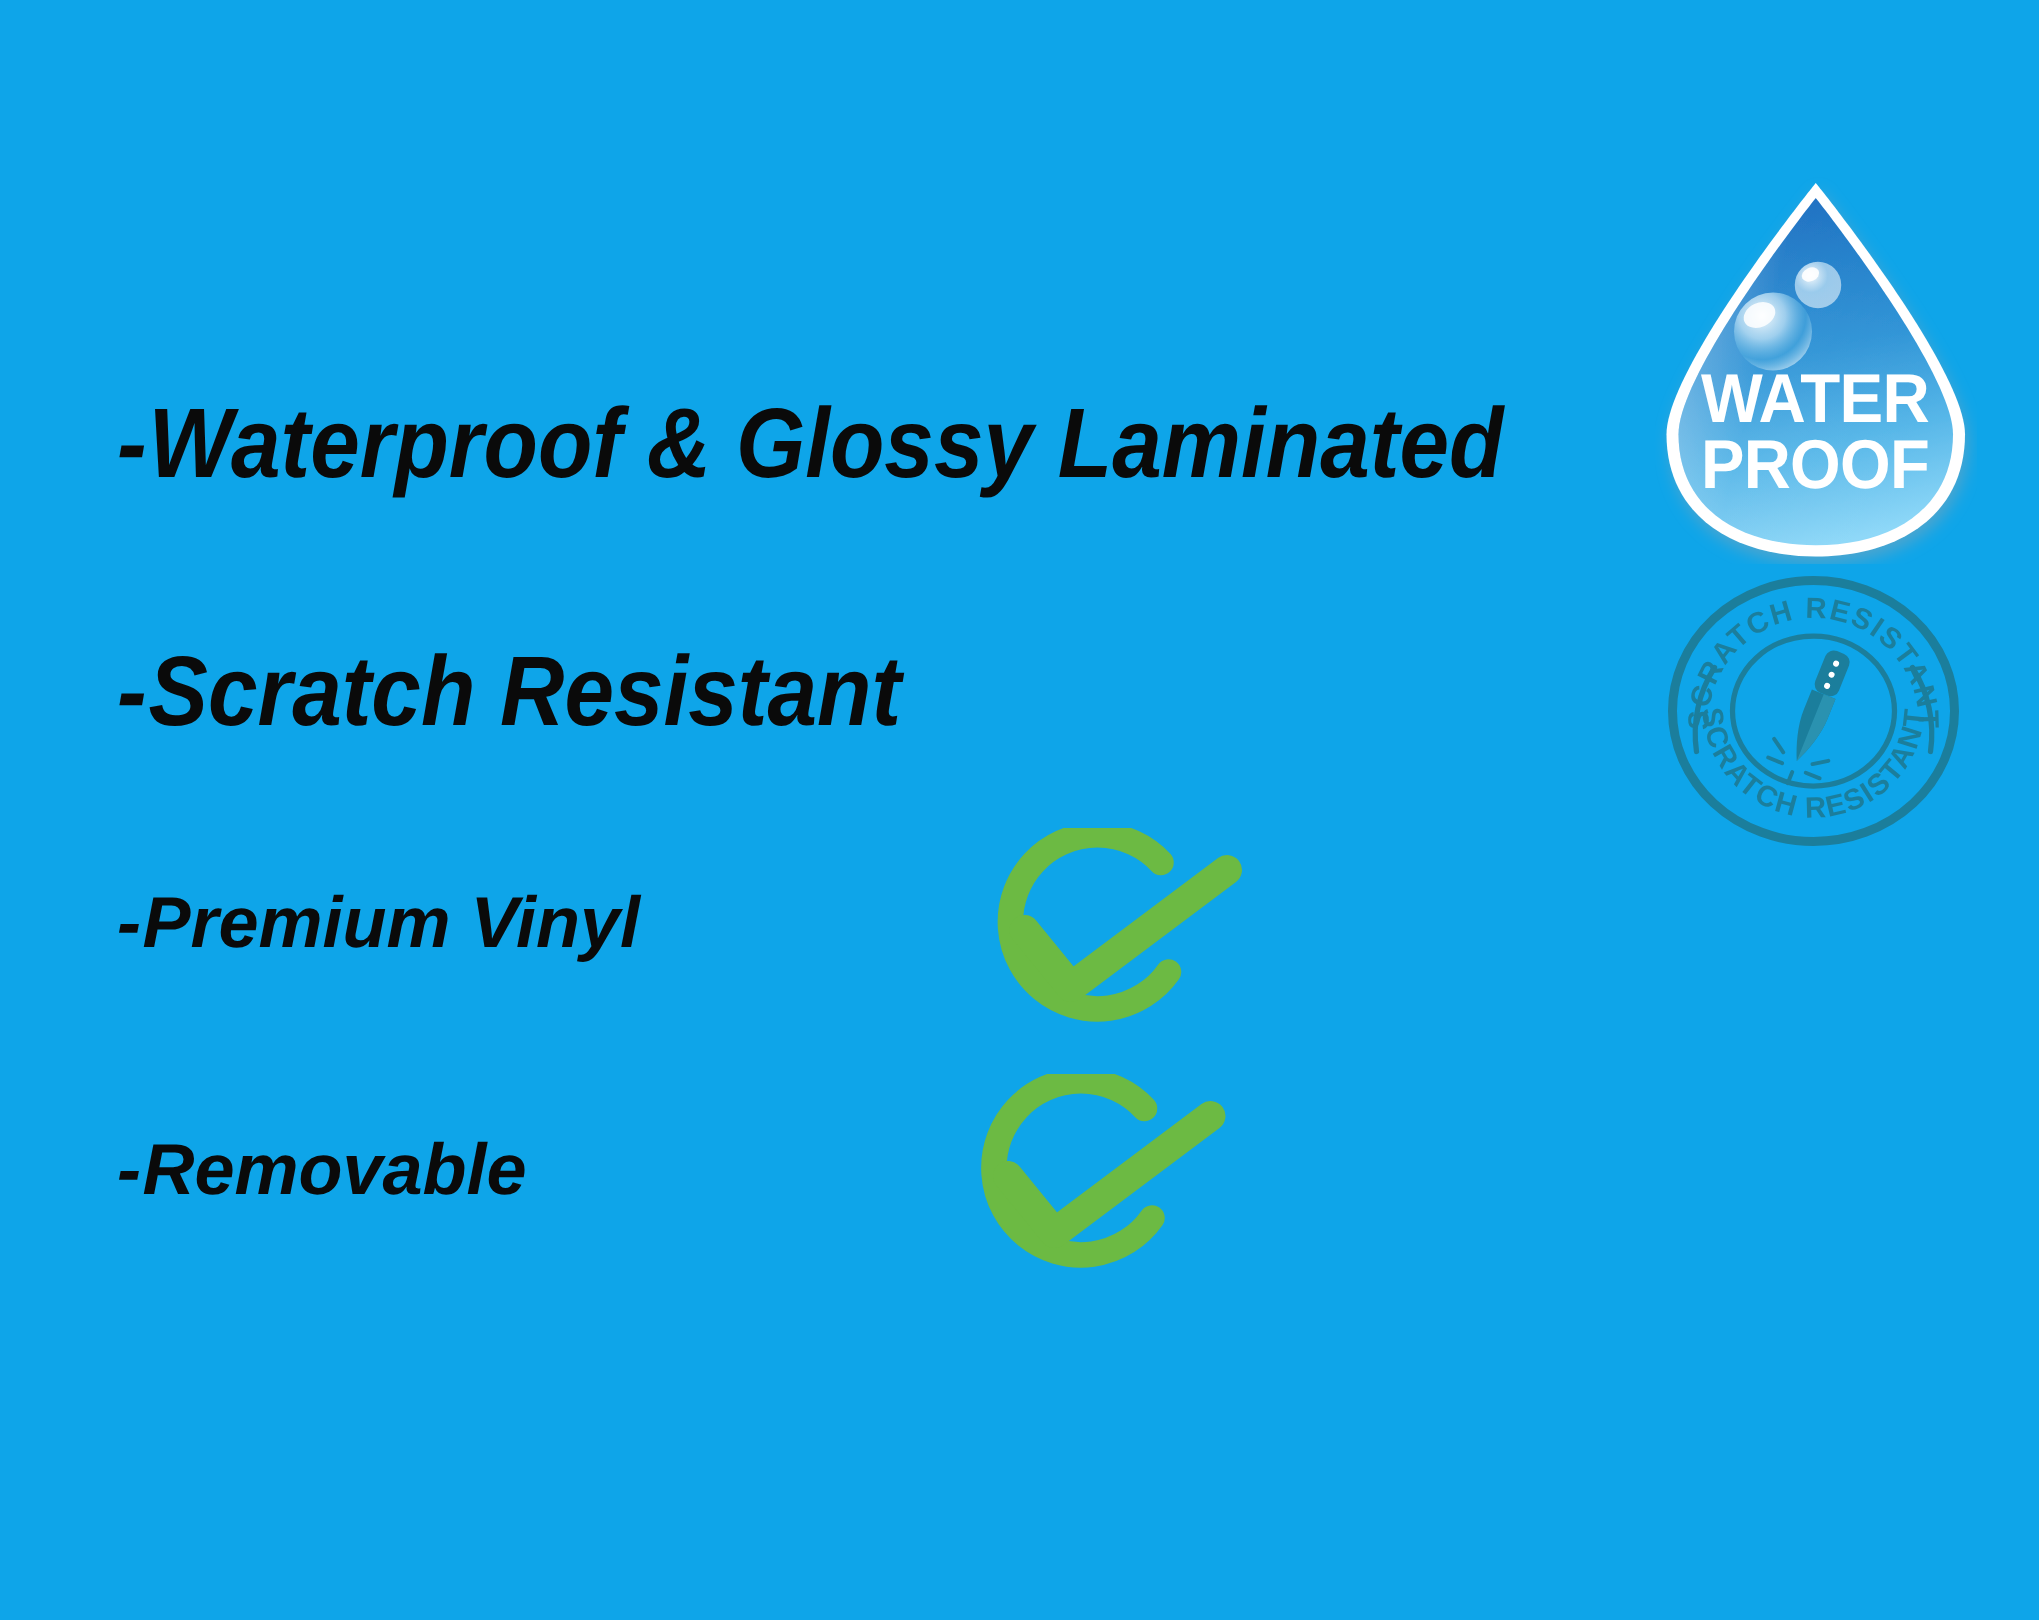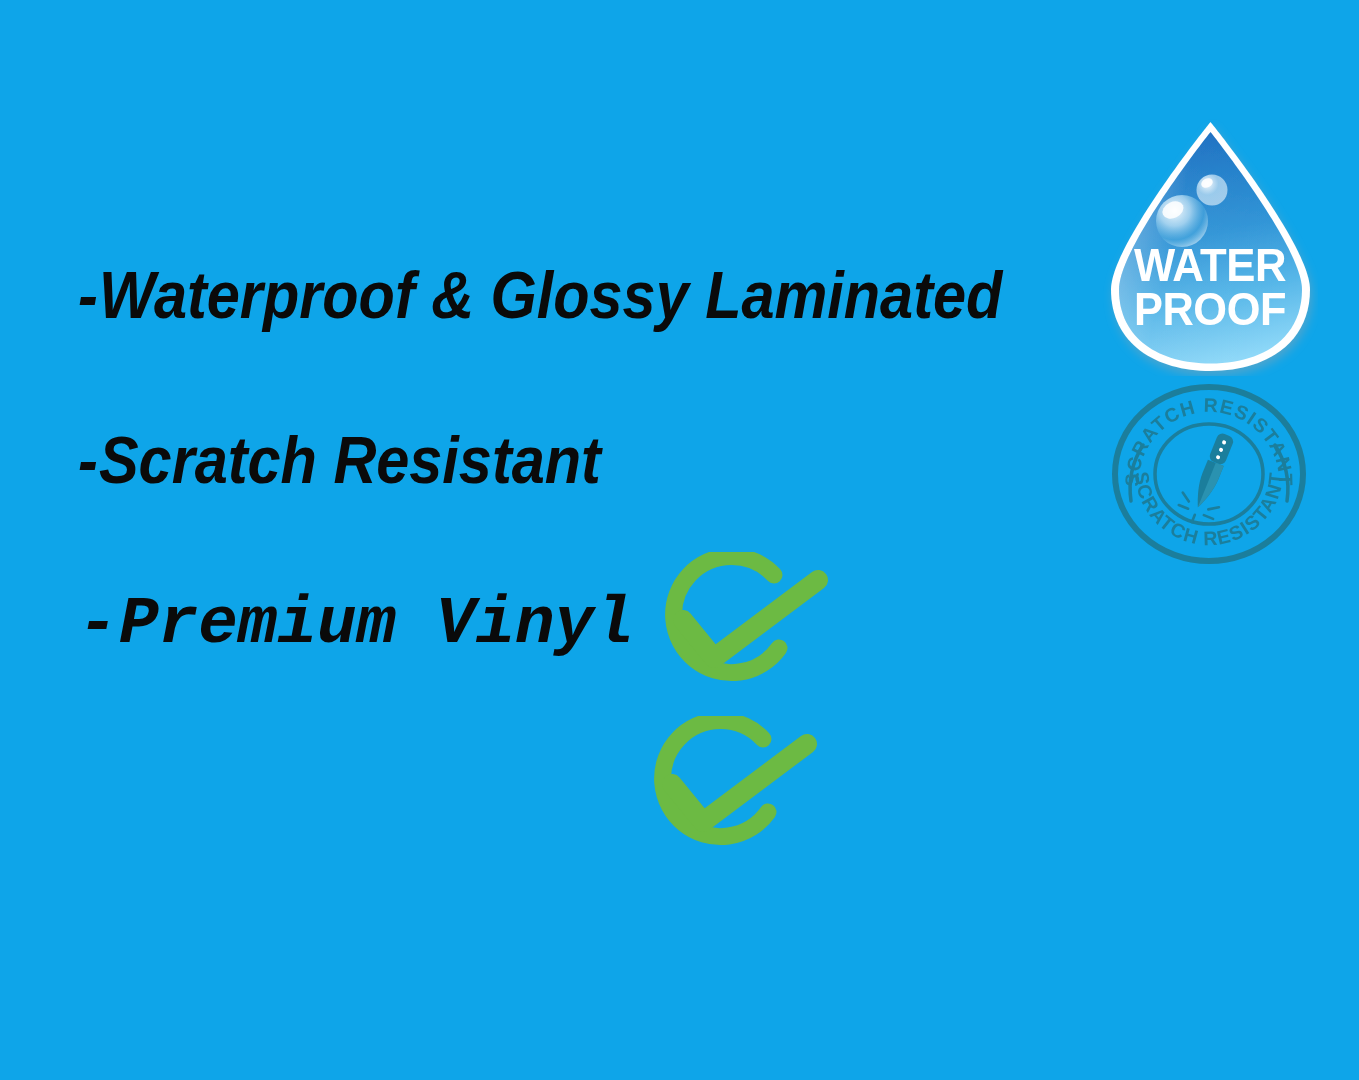--- a/index.html
+++ b/index.html
@@ -33,24 +33,23 @@
   .feature-line .dash {
     letter-spacing: 0.02em;
   }
   
   .cond {
     font-size: 66px;
     transform: scaleX(0.90);
     transform-origin: left center;
   }
   .wide {
-    font-size: 66px;
+    font-size: 48px;
     transform: scaleX(1.0);
     transform-origin: left center;
-    font-family: Liberation Mono, monospace;
   }
   #line-0 { top: 262px; }
   #line-1 { top: 427px; }
   #line-2 { top: 592px; }
   #line-3 { top: 757px; }
 
   
   #waterproof-badge {
     position: absolute;
     left: 1103px;
@@ -90,20 +89,23 @@
   </div>
 
   <div class="feature-line cond" id="line-1">
     <span class="dash">-</span><span>Scratch Resistant</span>
   </div>
 
   <div class="feature-line wide" id="line-2">
     <span class="dash">-</span><span>Premium Vinyl</span>
   </div>
 
+  <div class="feature-line wide" id="line-3">
+    <span class="dash">-</span><span>Removable</span>
+  </div>
 
   <div id="waterproof-badge">
     <svg viewBox="0 0 215 258" xmlns="http://www.w3.org/2000/svg">
       <defs>
         <linearGradient id="dropGrad" x1="0.35" y1="0" x2="0.55" y2="1">
           <stop offset="0%" stop-color="#1668BE"></stop>
           <stop offset="18%" stop-color="#1E7BC8"></stop>
           <stop offset="45%" stop-color="#2E93D6"></stop>
           <stop offset="72%" stop-color="#56B6E8"></stop>
           <stop offset="100%" stop-color="#8ED8F8"></stop>

